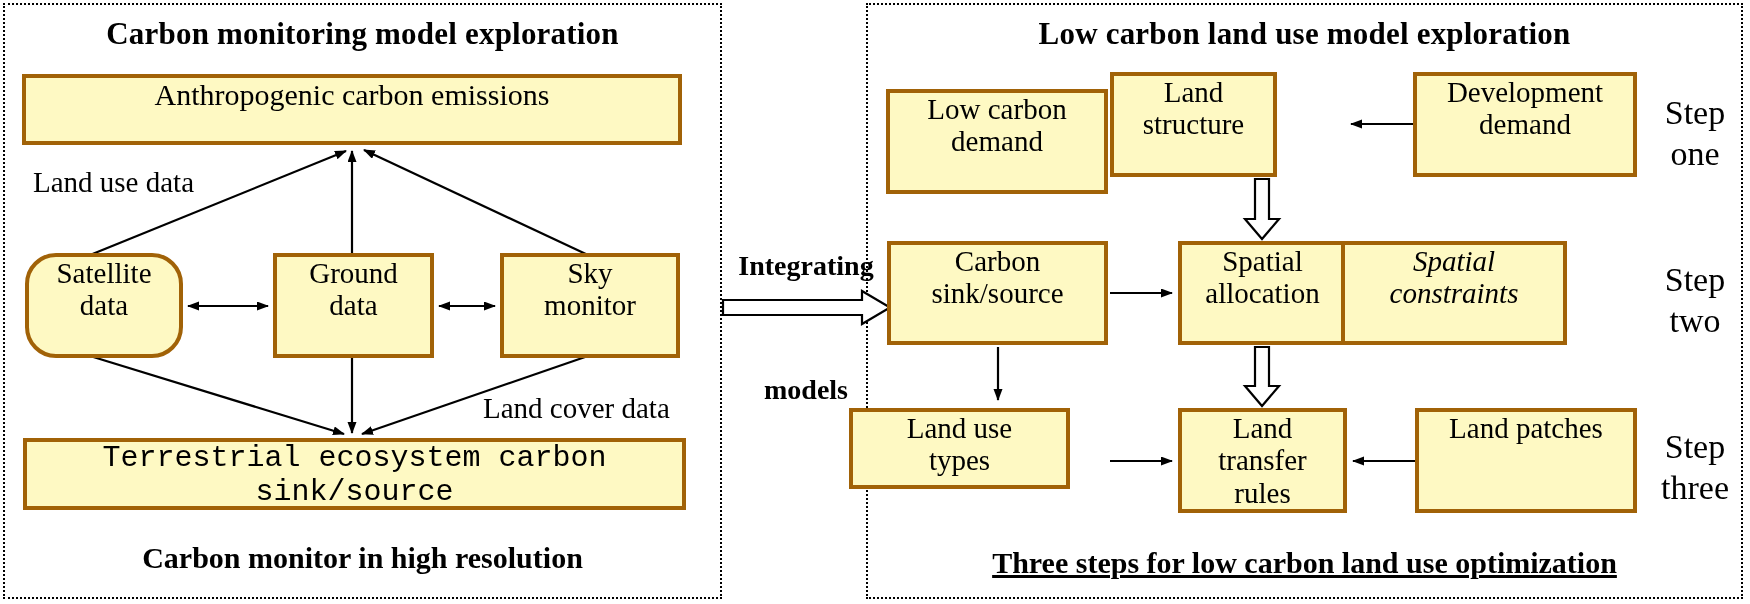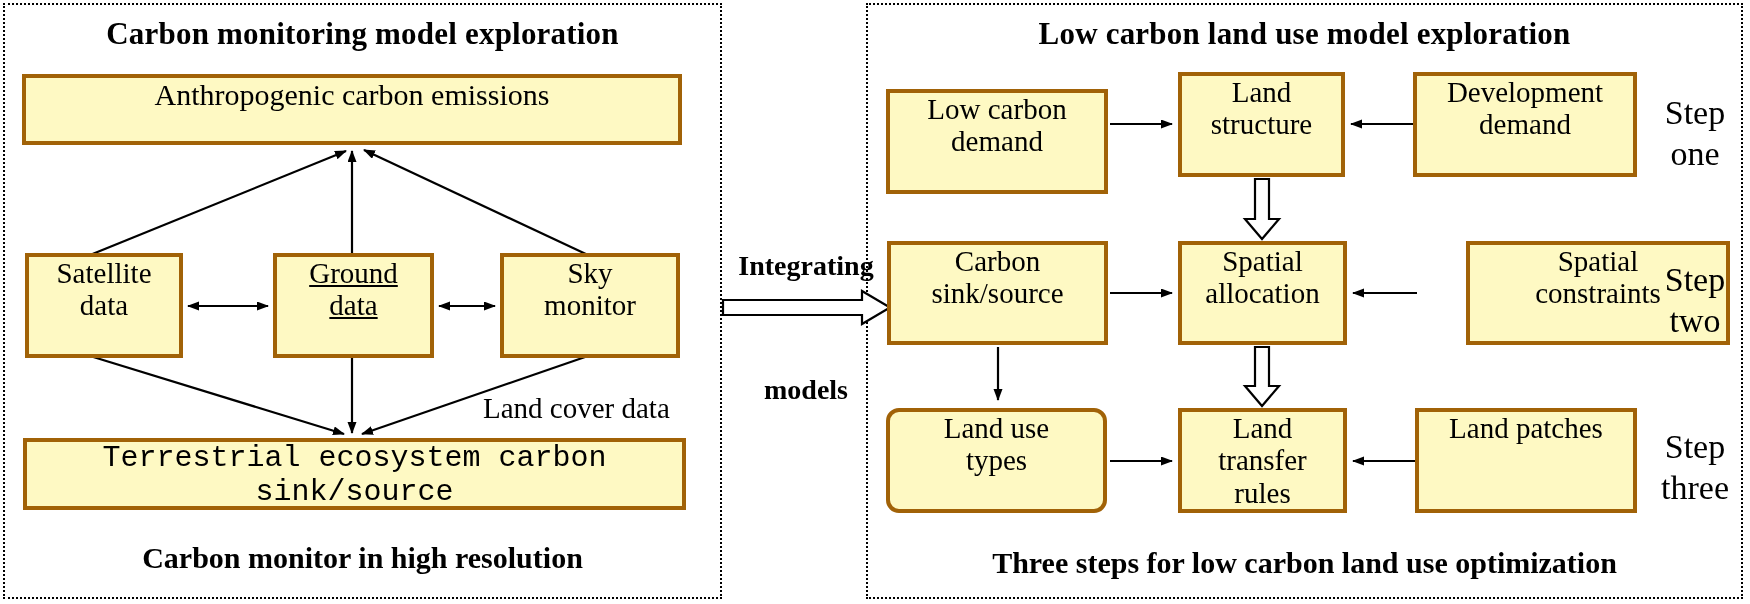--- a/index.html
+++ b/index.html
@@ -17,44 +17,44 @@
     position:absolute; font-weight:bold; font-size:31px; text-align:center;
     letter-spacing:0.2px;
   }
   #title-left  { left:3px;   top:16px; width:719px; }
   #title-right { left:866px; top:16px; width:877px; }
 
   .panel-footer {
     position:absolute; font-weight:bold; font-size:30px; text-align:center;
   }
   #footer-left  { left:3px;   top:541px; width:719px; }
-  #footer-right { left:866px; top:546px; width:877px; }
+  #footer-right { left:866px; top:546px; width:877px;text-decoration:underline; }
 
   .box {
     position:absolute; border:4px solid #a16207; background:#fef9c3;
     display:flex; align-items:flex-start; justify-content:center;
     text-align:center; font-size:29px; line-height:1.12; padding:0 22px;
   }
   .box.wide { padding:0; font-size:30px; }
 
   
   #box-emissions   { left:22px;  top:74px;  width:660px; height:71px;  }
-  #box-satellite   { left:25px;  top:253px; width:158px; height:105px; }
-  #box-ground      { left:273px; top:253px; width:161px; height:105px;text-decoration:underline; }
+  #box-satellite   { left:25px;  top:253px; width:158px; height:105px;border-radius:31px; }
+  #box-ground      { left:273px; top:253px; width:161px; height:105px; }
   #box-sky         { left:500px; top:253px; width:180px; height:105px; }
   #box-terrestrial { left:23px;  top:438px; width:663px; height:72px;font-family:Liberation Mono, monospace;  }
 
   
   #box-low-carbon-demand   { left:886px;  top:72px;  width:222px; height:105px;margin-top:17px; }
-  #box-land-structure      { left:1178px; top:72px;  width:167px; height:105px; }
+  #box-land-structure      { left:1110px; top:72px;  width:167px; height:105px; }
   #box-development-demand  { left:1413px; top:72px;  width:224px; height:105px; }
   #box-carbon-sink-source  { left:887px;  top:241px; width:221px; height:104px; }
   #box-spatial-allocation  { left:1178px; top:241px; width:169px; height:104px; }
-  #box-spatial-constraints { left:1466px; top:241px; width:264px; height:104px; }
-  #box-land-use-types      { left:886px;  top:408px; width:221px; height:105px;border-radius:13px; }
+  #box-spatial-constraints { left:1341px; top:241px; width:226px; height:104px;font-style:italic; }
+  #box-land-use-types      { left:849px;  top:408px; width:221px; height:81px; }
   #box-land-transfer-rules { left:1178px; top:408px; width:169px; height:105px; }
   #box-land-patches        { left:1415px; top:408px; width:222px; height:105px; }
 
   .edge-label { position:absolute; font-size:29px; white-space:nowrap; }
   #label-land-use   { left:33px;  top:166px; }
   #label-land-cover { left:483px; top:392px; }
 
   .step-label {
     position:absolute; font-weight:normal; font-size:34px; text-align:center;
     white-space:pre-line; line-height:1.22; width:110px;
@@ -116,20 +116,21 @@
       <path d="M1255,347 L1269,347 L1269,386 L1279,386 L1262,406 L1245,386 L1255,386 Z"></path>
     </g>
   </svg>
 
   <div class="panel-title" id="title-left">Carbon monitoring model exploration</div>
 
   <div class="box wide" id="box-emissions">
     <span>Anthropogenic carbon emissions</span>
   </div>
 
+  <div class="edge-label" id="label-land-use">Land use data</div>
 
   <div class="box" id="box-satellite">
     <span>Satellite data</span>
   </div>
   <div class="box" id="box-ground">
     <span>Ground data</span>
   </div>
   <div class="box" id="box-sky">
     <span>Sky monitor</span>
   </div>

